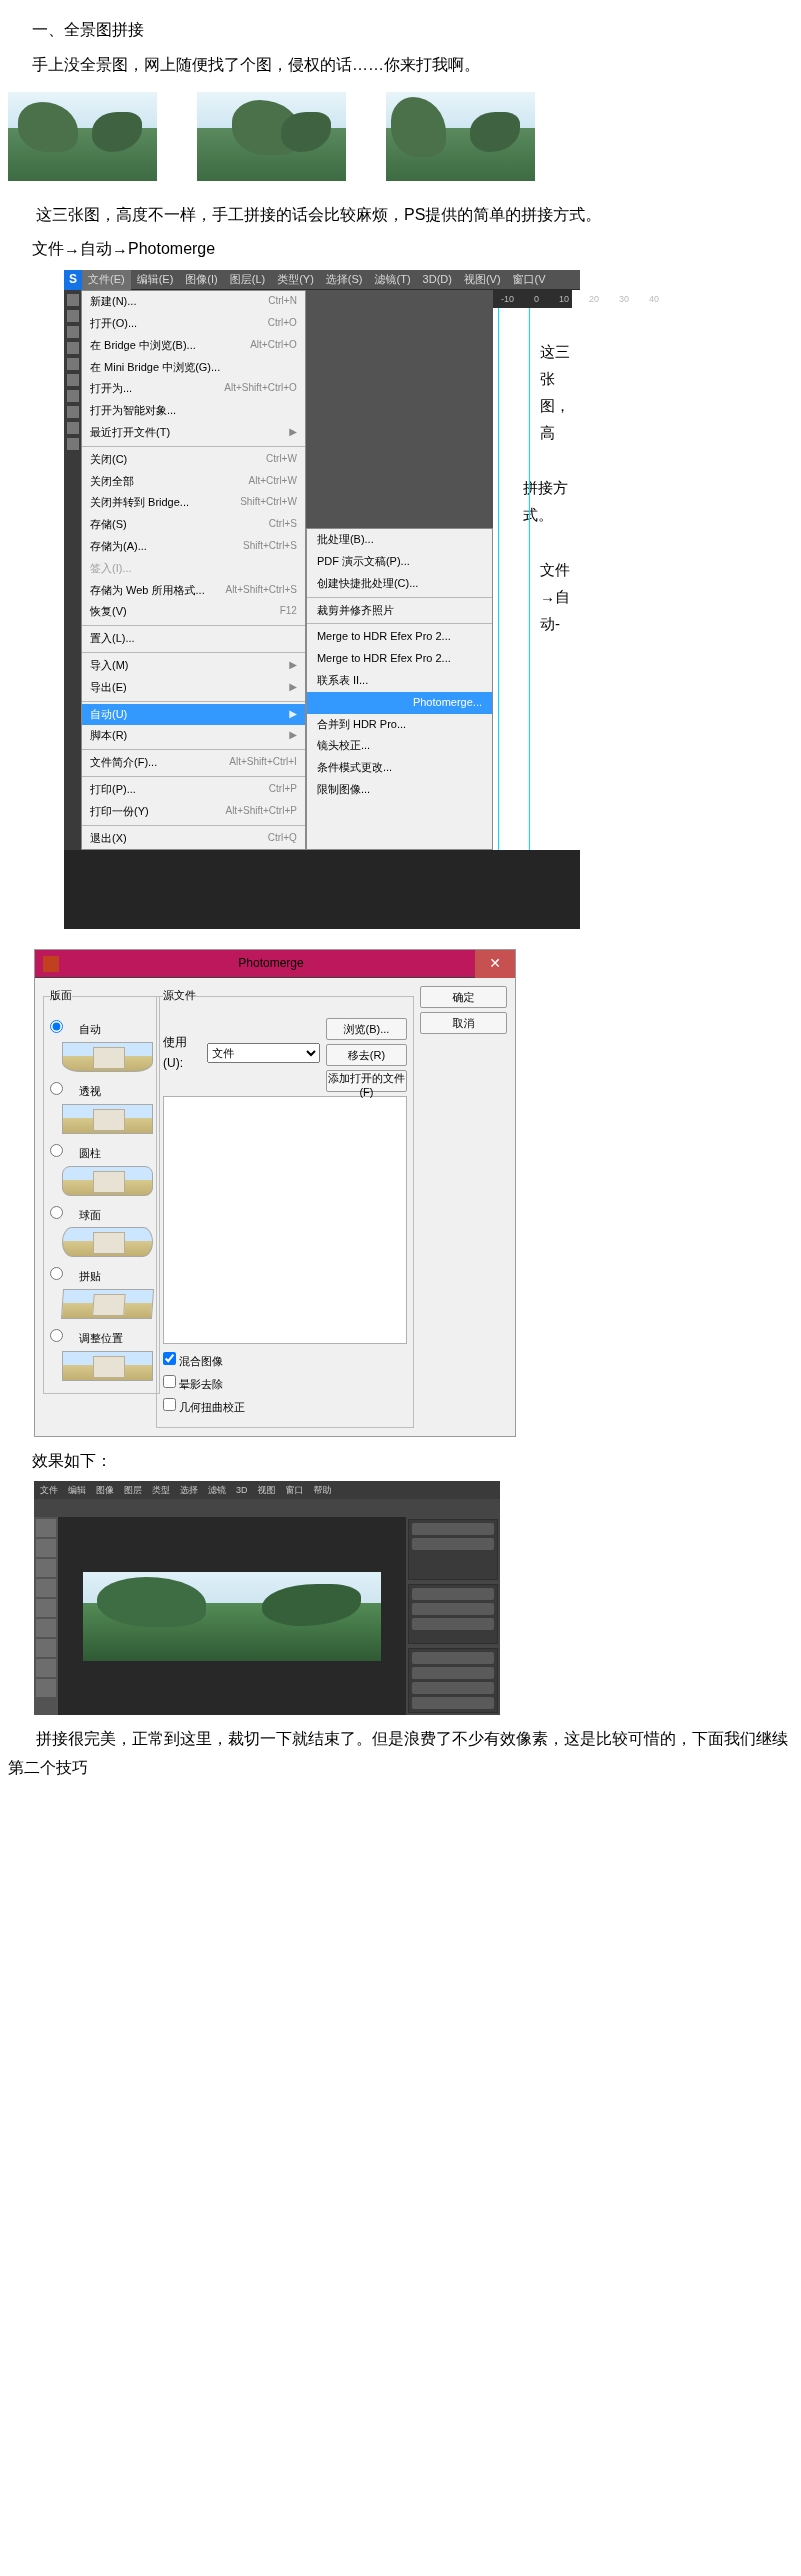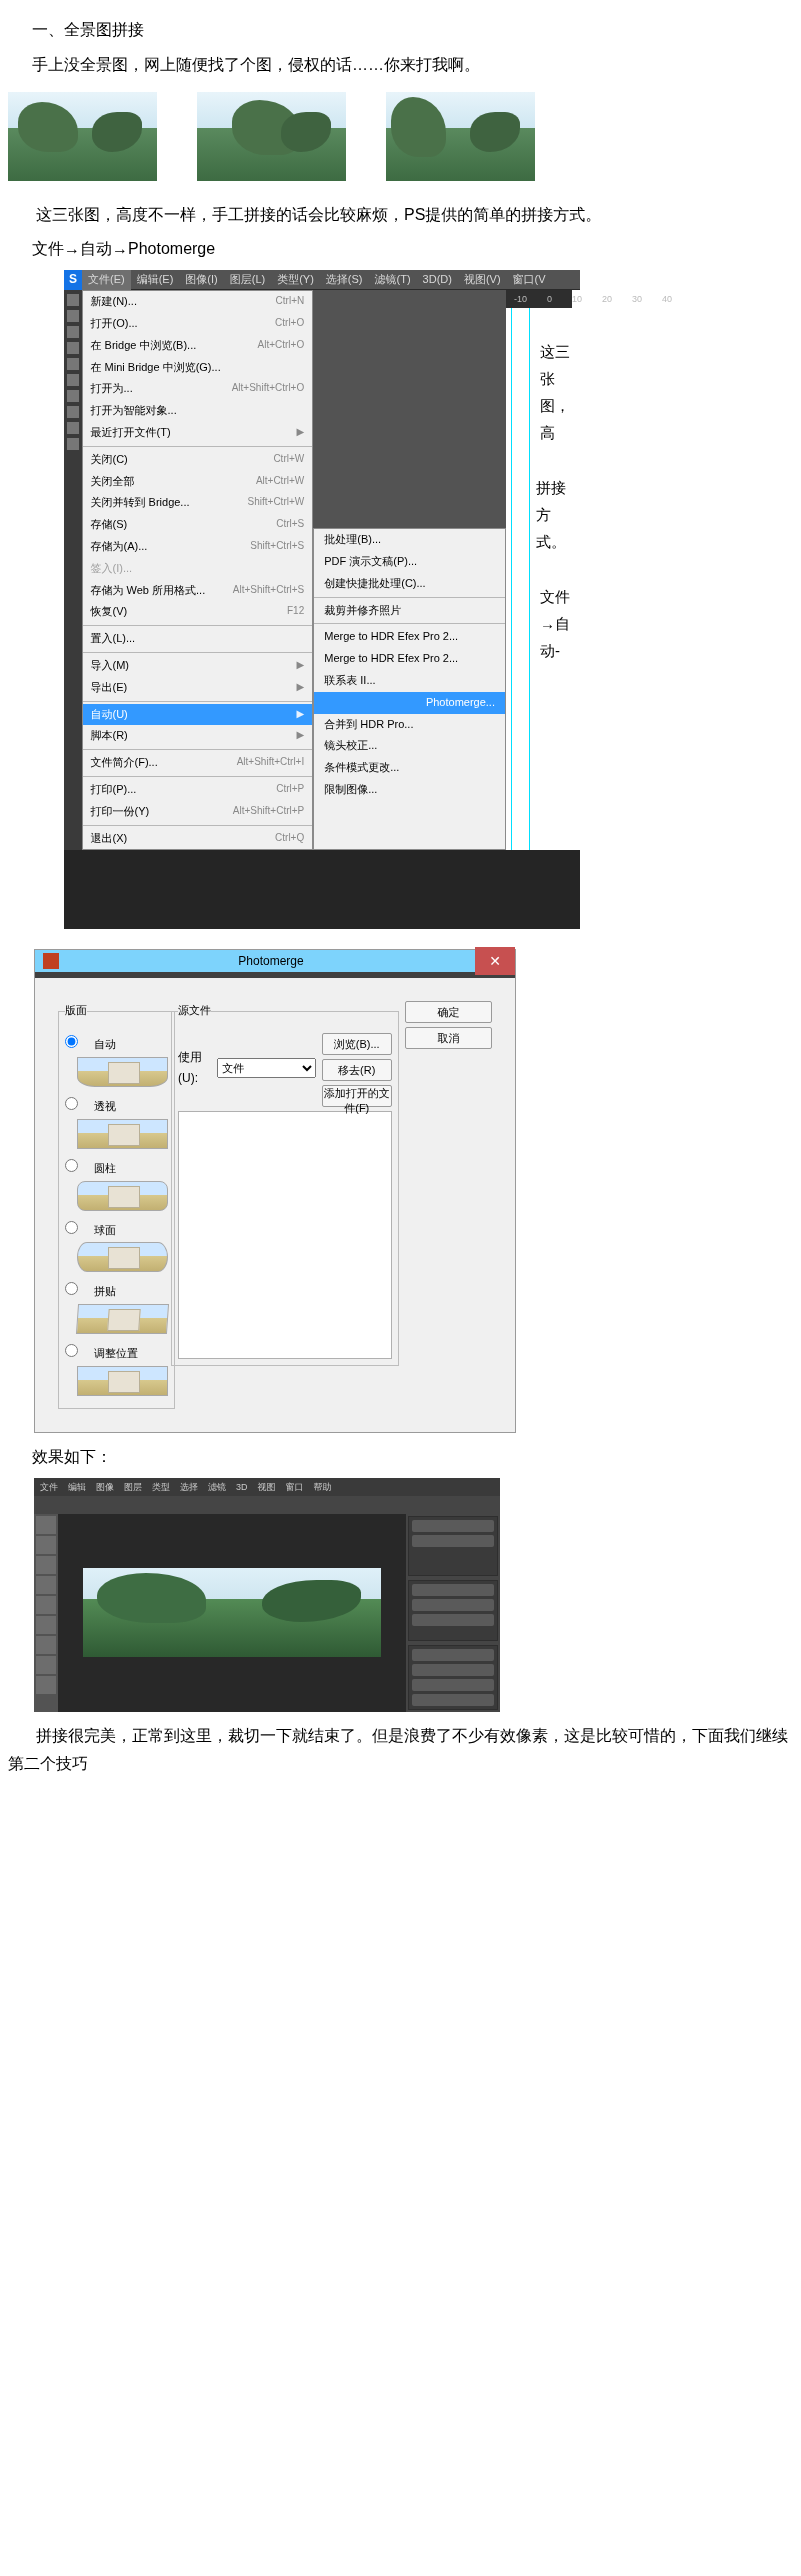--- a/index.html
+++ b/index.html
@@ -31,31 +31,31 @@
   .ps-dropdown .mi.hl .sc { color:#e8f2ff; }
   .ps-dropdown .mi.dis { color:#a0a0a0; }
   .ps-submenu { width:198px; background:#f0f0f0; border:1px solid #8a8a8a; font-size:11px; margin-top:238px; }
   .ps-submenu .mi { padding:1px 10px; }
   .ps-submenu .mi.hl { background:#3399ff; color:#fff;text-align:right; }
   .ps-submenu .sep { height:1px; background:#b8b8b8; margin:2px 0; }
   .ps-canvas { flex:1; background:#fff; padding:20px 10px 0 30px; font-size:15px; position:relative; }
   .ps-canvas .ruler { position:absolute; left:0; top:0; right:8px; height:18px; background:#2e2e2e;color:#bbb;font-size:9px; display:flex; gap:20px; padding-left:8px;align-items:center;}
   .ps-canvas .guide{position:absolute;top:18px;bottom:0;width:1px;background:#00e0ff;}
   .ps-canvas .g1{left:5px;} .ps-canvas .g2{right:50px;}
-  .ps-canvas p { margin-top:28px; margin-left:4px; }
+  .ps-canvas p { margin-top:28px; margin-left:17px; }
   .ps-lower { height:79px; background:#252525; }
 
   
   .dlg-wrap { margin:10px 0 10px 30px; }
   .dlg { width:482px; border:1px solid #9a9a9a; background:#f0f0f0; font-size:12px; }
-  .dlg-title { height:28px; background:#7dd3fc; border-bottom:6px solid #404040; display:flex; align-items:center; position:relative;}
+  .dlg-title { height:28px; background:#be185d; border-bottom:1px solid #404040; display:flex; align-items:center; position:relative;}
   .dlg-title .tlogo{width:16px;height:16px;background:#c04020;margin:0 8px;}
   .dlg-title .ttxt{flex:1;text-align:center;font-size:12px;}
   .dlg-title .close{width:40px;height:28px;background:#c75050;color:#fff;display:flex;align-items:center;justify-content:center;font-size:14px;}
-  .dlg-body { display:flex; padding:23px; gap:6px; }
+  .dlg-body { display:flex; padding:8px; gap:6px; }
   .dlg-left { width:107px; }
   .dlg-left fieldset, .dlg-mid fieldset { border:1px solid #bdbdbd; padding:4px 6px 6px 6px; }
   .dlg-left legend, .dlg-mid legend { font-size:11px; }
   .layopt { display:flex; align-items:flex-start; gap:16px; font-size:11px; margin-top:10px;}
   .layopt input{margin:0;}
   .layimg { width:91px; height:30px; margin:2px 0 6px 12px; background:linear-gradient(to bottom,#cde6ff 0%,#cde6ff 45%,#d8c98e 45%,#c2b072 100%); position:relative; border:1px solid #a8a8a8;}
   .layimg::before{content:"";position:absolute;left:30px;top:4px;width:30px;height:20px;background:#e8e2d4;border:1px solid #b8af96;}
   .layimg.curv{border-radius:0 0 18px 18px/0 0 10px 10px;}
   .layimg.cyl{border-radius:8px;}
   .layimg.sph{border-radius:12px/18px;}
@@ -320,20 +320,25 @@
             <div class="row">
               <span>使用(U):</span>
               <select><option>文件</option></select>
               <div class="midbtns" style="margin-left:auto;">
                 <button>浏览(B)...</button>
                 <button>移去(R)</button>
                 <button>添加打开的文件(F)</button>
               </div>
             </div>
             <div class="dlg-filelist"></div>
+            <div class="dlg-checks">
+              <label><input type="checkbox" checked="" style=""> <span>混合图像</span></label>
+              <label><input type="checkbox" style=""> <span>晕影去除</span></label>
+              <label><input type="checkbox" style=""> <span>几何扭曲校正</span></label>
+            </div>
           </fieldset>
         </div>
         <div class="dlg-right">
           <button>确定</button>
           <button>取消</button>
         </div>
       </div>
     </div>
   </div>
 

